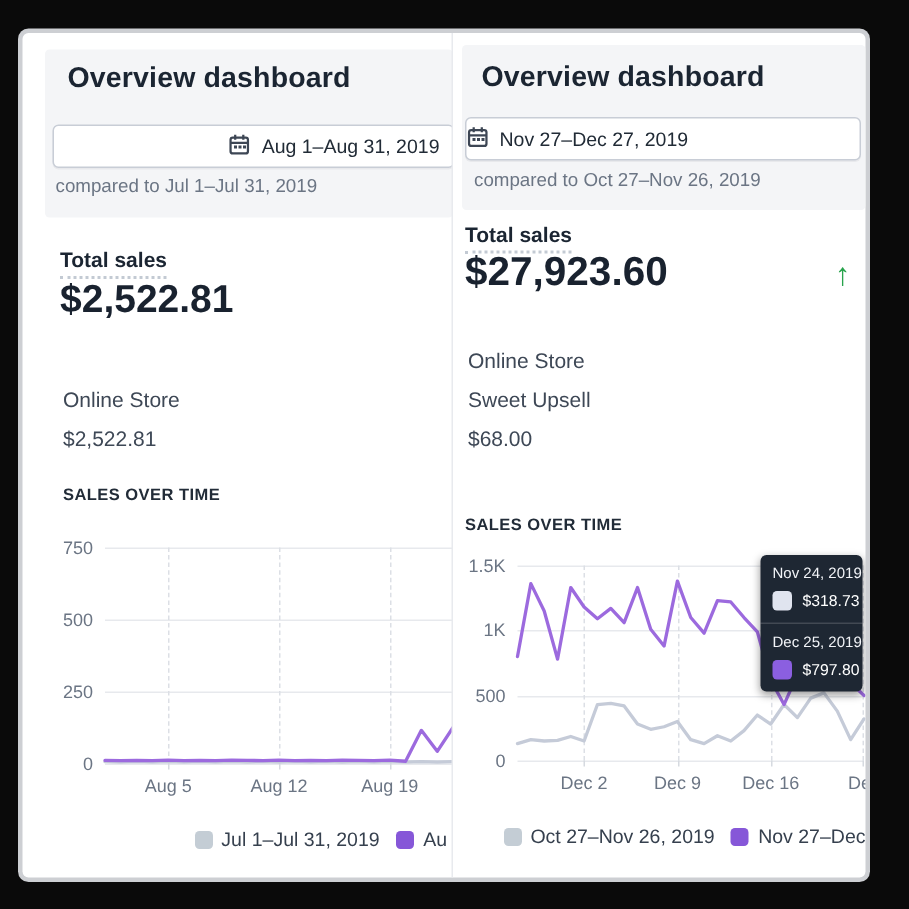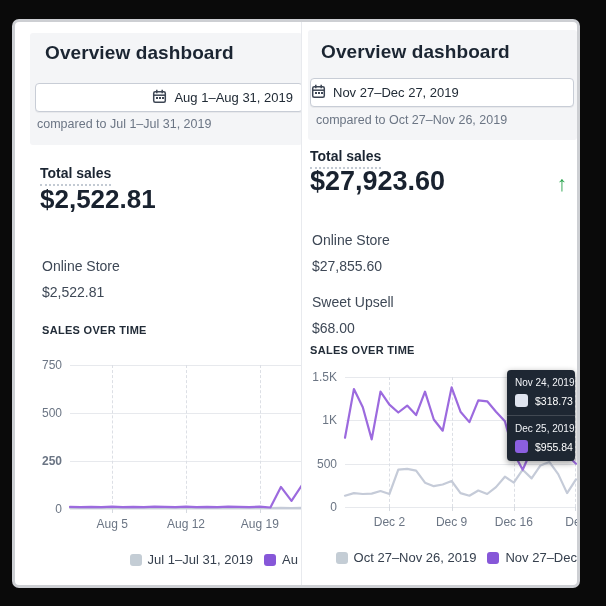--- a/index.html
+++ b/index.html
@@ -103,21 +103,21 @@
           <div class="ch-val">$2,522.81</div>
         </div>
 
       <div class="chart-heading">SALES OVER TIME</div>
       <div class="plot plot-0">
           <div class="hgrid" style="top: 13px;"></div>
           <div class="ylab" style="left: -44px; top: 6px;">750</div>
           <div class="hgrid" style="top: 61px;"></div>
           <div class="ylab" style="left: -44px; top: 54px;">500</div>
           <div class="hgrid" style="top: 109px;"></div>
-          <div class="ylab" style="left: -44px; top: 102px; font-weight: bold;">250</div>
+          <div class="ylab" style="left: -44px; top: 102px;">250</div>
           <div class="hgrid" style="top: 157px;"></div>
           <div class="ylab" style="left: -44px; top: 150px;">0</div>
           <div class="vgrid" style="left: 42.1818px; top: 13px; height: 144px;"></div>
           <div class="xtick" style="left: 42.1818px; top: 157px;"></div>
           <div class="xlab" style="left: 16.1818px; top: 165px;">Aug 5</div>
           <div class="vgrid" style="left: 116px; top: 13px; height: 144px;"></div>
           <div class="xtick" style="left: 116px; top: 157px;"></div>
           <div class="xlab" style="left: 90px; top: 165px;">Aug 12</div>
           <div class="vgrid" style="left: 189.818px; top: 13px; height: 144px;"></div>
           <div class="xtick" style="left: 189.818px; top: 157px;"></div>
@@ -159,21 +159,20 @@
         </div>
         <div class="compared">compared to Oct 27–Nov 26, 2019</div>
       </div>
 
       <div class="metric-label">Total sales</div>
       <div class="metric-value">$27,923.60</div>
       <div class="trend" style="color: rgb(40, 163, 76);">↑</div>
 
       <div class="channels">
           <div class="ch-name">Online Store</div>
-          <div class="ch-val">$27,855.60</div>
           <div class="ch-name">Sweet Upsell</div>
           <div class="ch-val">$68.00</div>
         </div>
 
       <div class="chart-heading">SALES OVER TIME</div>
       <div class="plot plot-1">
           <div class="hgrid" style="top: 13px;"></div>
           <div class="ylab" style="left: -44px; top: 6px;">1.5K</div>
           <div class="hgrid" style="top: 56.3333px;"></div>
           <div class="ylab" style="left: -44px; top: 49.3333px;">1K</div>
@@ -204,21 +203,21 @@
           <div class="tt-date">Nov 24, 2019</div>
           <div class="tt-row">
             <span class="tt-sw" style="background: rgb(224, 228, 239);"></span>
             <span class="tt-val">$318.73</span>
           </div>
         </div>
         <div class="tt-sec">
           <div class="tt-date">Dec 25, 2019</div>
           <div class="tt-row">
             <span class="tt-sw" style="background: rgb(139, 95, 224);"></span>
-            <span class="tt-val">$955.84</span>
+            <span class="tt-val">$797.80</span>
           </div>
         </div>
       </div>
 
       <div class="legend">
         <span class="legend-item">
           <span class="sw" style="background: rgb(196, 205, 213);"></span>
           <span>Oct 27–Nov 26, 2019</span>
         </span>
         <span class="legend-item">

